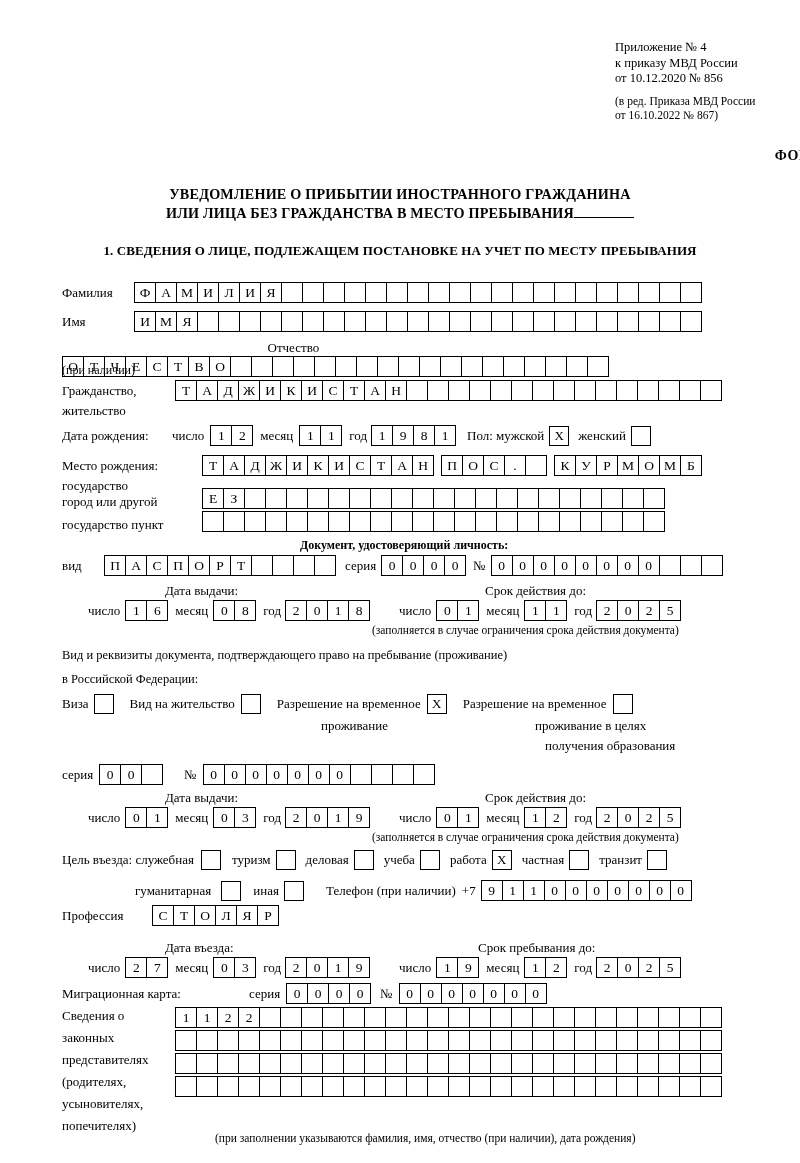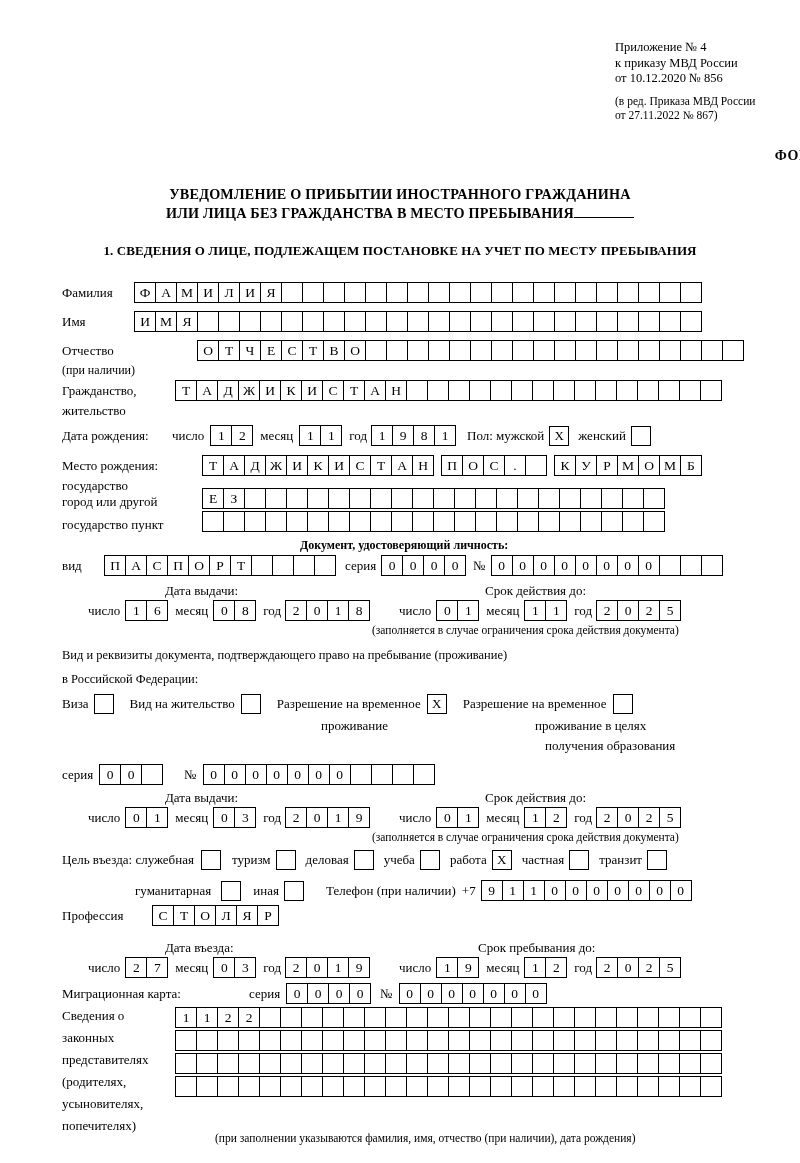--- a/index.html
+++ b/index.html
@@ -59,21 +59,21 @@
 <body>
 
 <div class="page">
 
   <div class="hdr">
     <div>Приложение № 4</div>
     <div>к приказу МВД России</div>
     <div>от 10.12.2020 № 856</div>
     <div class="gap"></div>
     <div class="small">(в ред. Приказа МВД России</div>
-    <div class="small">от 27.11.2022 № 867)</div>
+    <div class="small">от 16.10.2022 № 867)</div>
   </div>
   <div class="forma">ФОРМА</div>
 
   <div class="title">
     <span>УВЕДОМЛЕНИЕ О ПРИБЫТИИ ИНОСТРАННОГО ГРАЖДАНИНА</span><br>
     <span>ИЛИ ЛИЦА БЕЗ ГРАЖДАНСТВА В МЕСТО ПРЕБЫВАНИЯ</span><span class="ul"></span>
   </div>
   <div class="section1">1. СВЕДЕНИЯ О ЛИЦЕ, ПОДЛЕЖАЩЕМ ПОСТАНОВКЕ НА УЧЕТ ПО МЕСТУ ПРЕБЫВАНИЯ</div>
 
   <div class="row" style="left:62px;top:282px;">
@@ -135,21 +135,21 @@
         <div class="cell"></div>
         <div class="cell"></div>
         <div class="cell"></div>
         <div class="cell"></div>
         <div class="cell"></div>
         <div class="cell"></div>
         <div class="cell"></div>
       </div>
   </div>
 
-  <div class="row" style="left:62px;top:340px;">
+  <div class="row" style="left:62px;top:340px;flex-direction:column;">
     <div class="lbl" style="width:135px;">Отчество</div>
     <div class="boxes" id="patronymic-boxes">
         <div class="cell">О</div>
         <div class="cell">Т</div>
         <div class="cell">Ч</div>
         <div class="cell">Е</div>
         <div class="cell">С</div>
         <div class="cell">Т</div>
         <div class="cell">В</div>
         <div class="cell">О</div>

